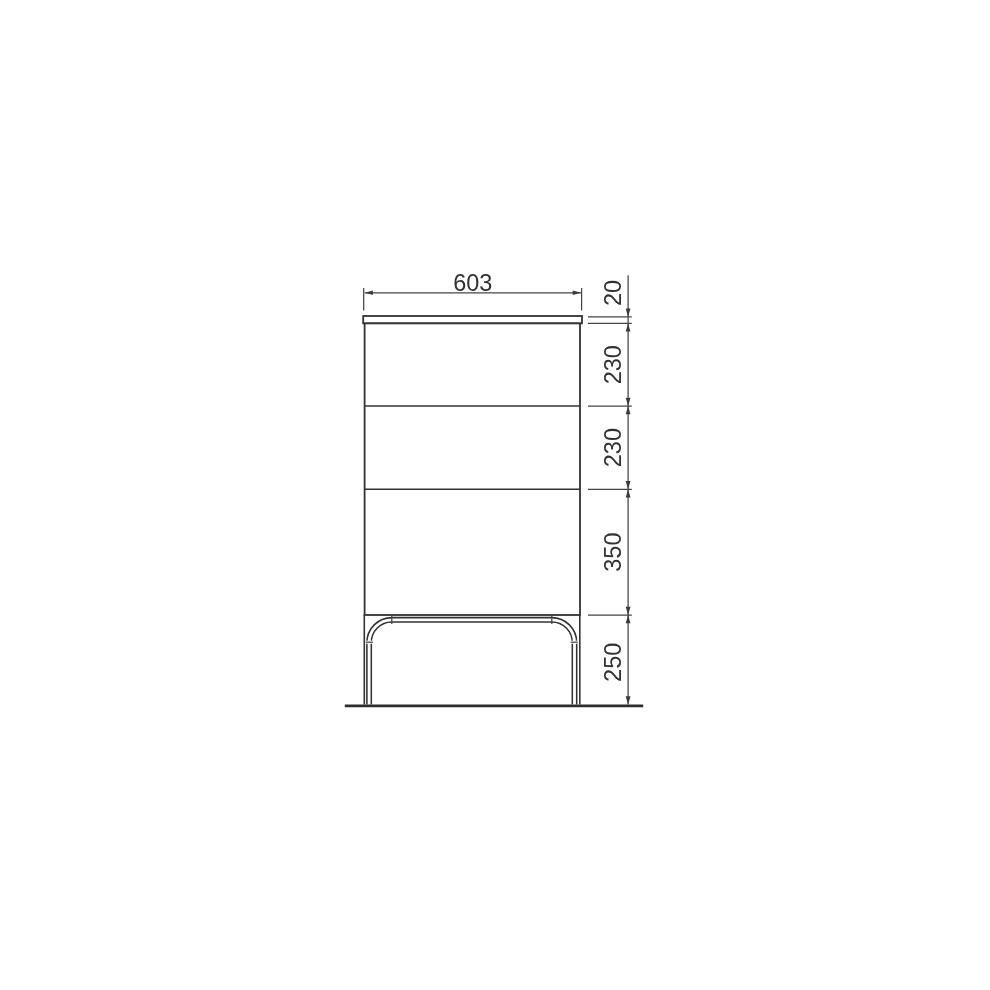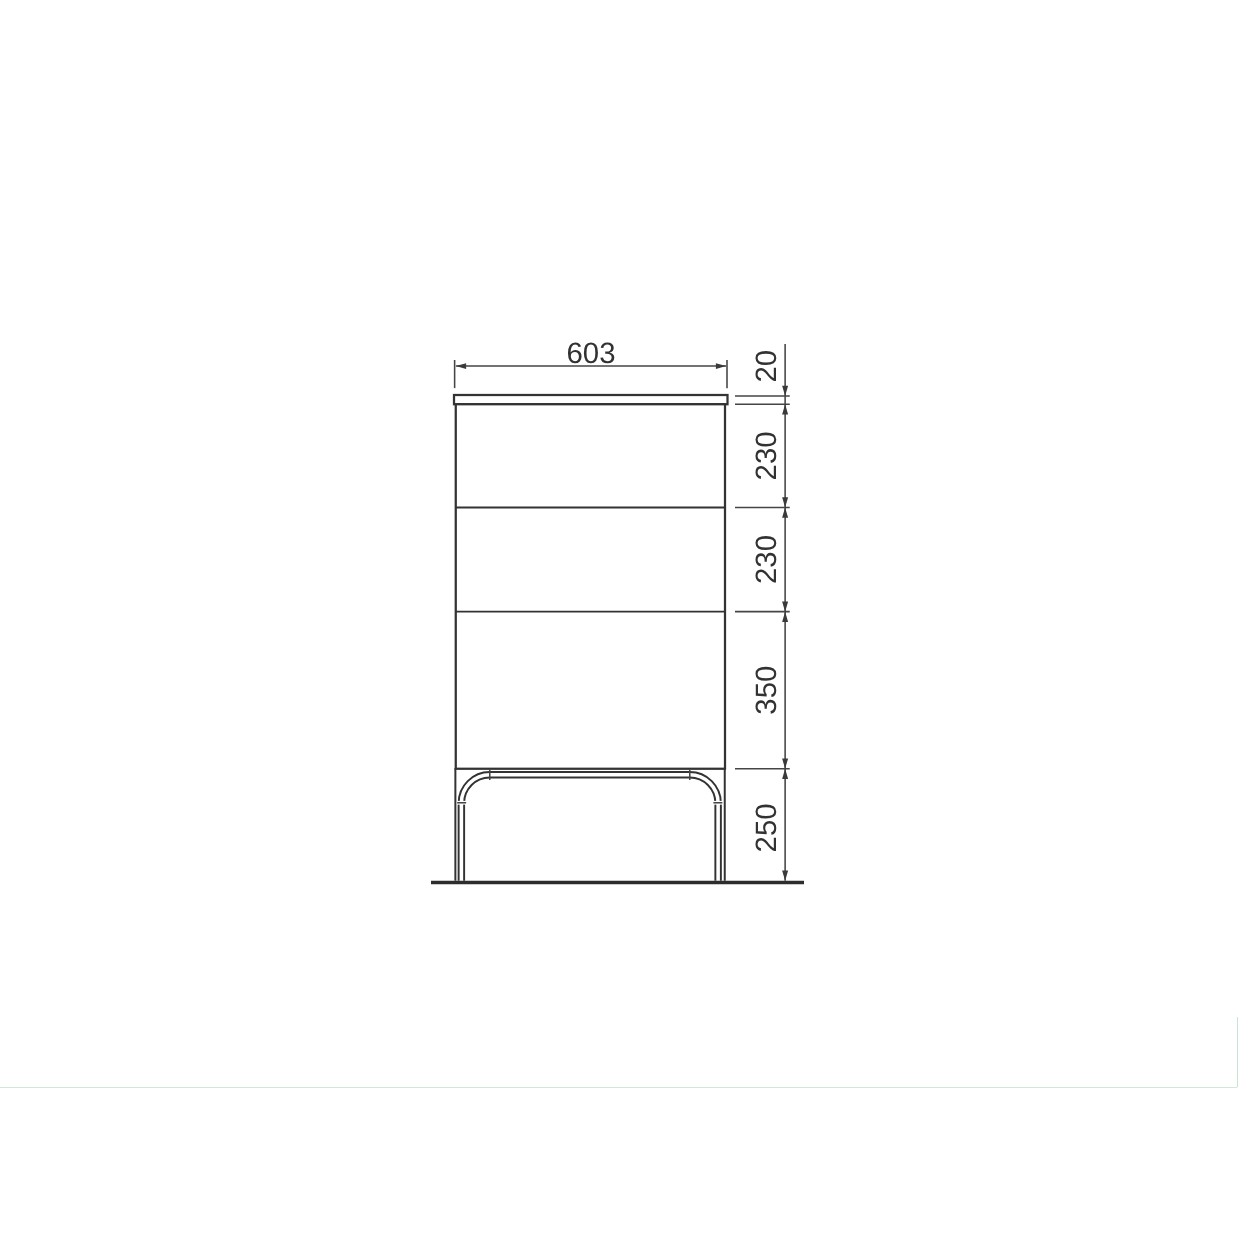--- a/index.html
+++ b/index.html
@@ -1,16 +1,16 @@
 <!DOCTYPE html>
 <html><head>
 <meta charset="utf-8">
 <style>
   html,body{margin:0;padding:0;background:#ffffff;}
-  .page{width:990px;height:870px;position:relative;background:#15803d;overflow:hidden;}
+  .page{width:990px;height:990px;position:relative;background:#0ea5e9;overflow:hidden;}
   text{font-family:"Liberation Sans", sans-serif;fill:#323232;}
 </style>
 </head>
 <body>
 <div class="page">
 <svg width="990" height="990" viewBox="0 0 990 990" xmlns="http://www.w3.org/2000/svg">
 
   <rect x="0" y="0" width="990" height="990" fill="#ffffff"></rect>
 
   <g>

